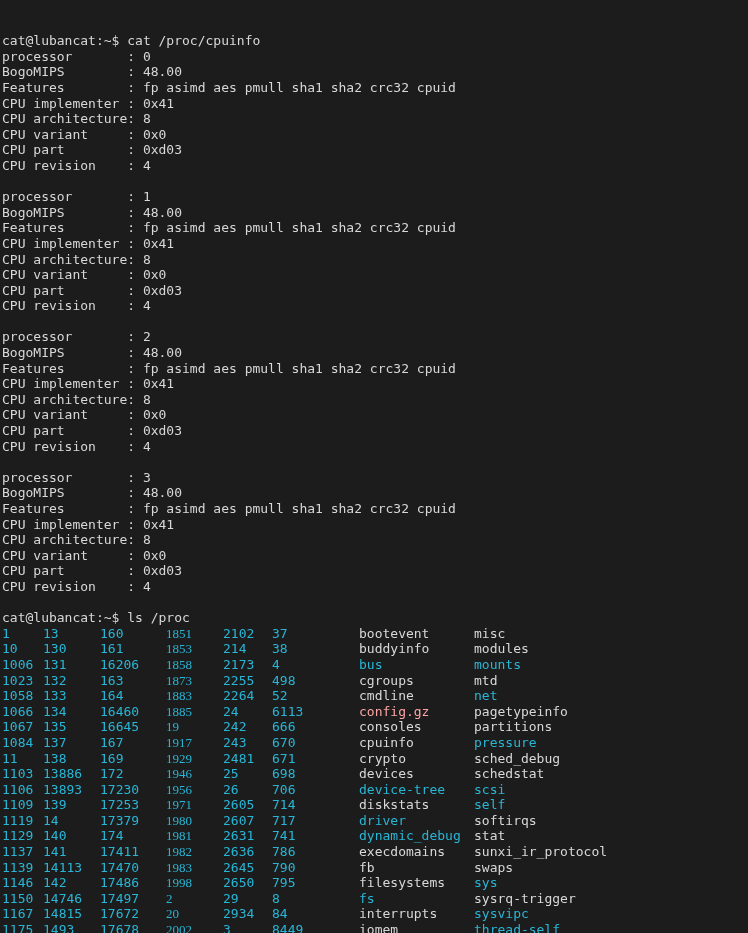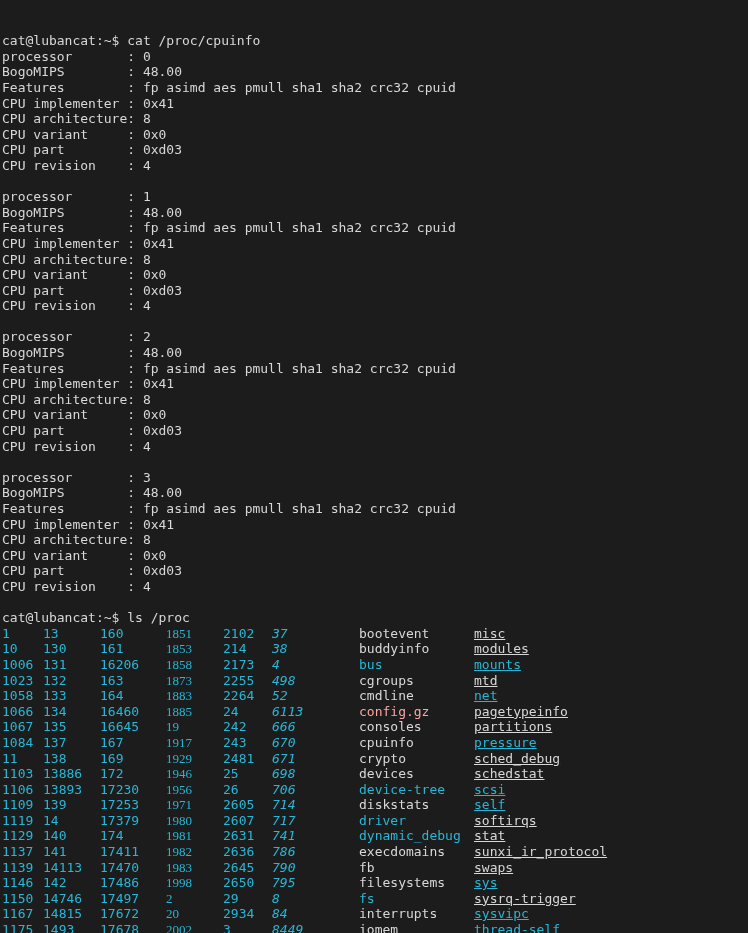--- a/index.html
+++ b/index.html
@@ -42,22 +42,22 @@
     display: block;
     white-space: pre;
   }
   .ls-row { height: 15.6px; display: block; white-space: pre; }
   .c { display: inline-block; vertical-align: top; overflow: hidden; }
   .c1 { width: 41px; }
   .c2 { width: 57px; }
   .c3 { width: 66px; }
   .c4 { width: 57px; font-family: Liberation Serif, serif; }
   .c5 { width: 49px; }
-  .c6 { width: 87px; font-style: italic; }
+  .c6 { width: 87px; }
   .c7 { width: 115px; }
-  .c8 { width: 170px; text-decoration: underline; }
+  .c8 { width: 170px; }
 </style>
 </head>
 <body>
 
 <div id="terminal">
   <div id="term-body"><div class="line"><span class="prompt">cat@lubancat:~$ </span><span class="cmd">cat /proc/cpuinfo</span></div><div class="line">processor       : 0</div><div class="line">BogoMIPS        : 48.00</div><div class="line">Features        : fp asimd aes pmull sha1 sha2 crc32 cpuid</div><div class="line">CPU implementer : 0x41</div><div class="line">CPU architecture: 8</div><div class="line">CPU variant     : 0x0</div><div class="line">CPU part        : 0xd03</div><div class="line">CPU revision    : 4</div><div class="blank"></div><div class="line">processor       : 1</div><div class="line">BogoMIPS        : 48.00</div><div class="line">Features        : fp asimd aes pmull sha1 sha2 crc32 cpuid</div><div class="line">CPU implementer : 0x41</div><div class="line">CPU architecture: 8</div><div class="line">CPU variant     : 0x0</div><div class="line">CPU part        : 0xd03</div><div class="line">CPU revision    : 4</div><div class="blank"></div><div class="line">processor       : 2</div><div class="line">BogoMIPS        : 48.00</div><div class="line">Features        : fp asimd aes pmull sha1 sha2 crc32 cpuid</div><div class="line">CPU implementer : 0x41</div><div class="line">CPU architecture: 8</div><div class="line">CPU variant     : 0x0</div><div class="line">CPU part        : 0xd03</div><div class="line">CPU revision    : 4</div><div class="blank"></div><div class="line">processor       : 3</div><div class="line">BogoMIPS        : 48.00</div><div class="line">Features        : fp asimd aes pmull sha1 sha2 crc32 cpuid</div><div class="line">CPU implementer : 0x41</div><div class="line">CPU architecture: 8</div><div class="line">CPU variant     : 0x0</div><div class="line">CPU part        : 0xd03</div><div class="line">CPU revision    : 4</div><div class="blank"></div><div class="line"><span class="prompt">cat@lubancat:~$ </span><span class="cmd">ls /proc</span></div><div class="ls-grid"><div class="ls-row"><span class="c c1 dir">1</span><span class="c c2 dir">13</span><span class="c c3 dir">160</span><span class="c c4 dir">1851</span><span class="c c5 dir">2102</span><span class="c c6 dir">37</span><span class="c c7 file">bootevent</span><span class="c c8 file">misc</span></div><div class="ls-row"><span class="c c1 dir">10</span><span class="c c2 dir">130</span><span class="c c3 dir">161</span><span class="c c4 dir">1853</span><span class="c c5 dir">214</span><span class="c c6 dir">38</span><span class="c c7 file">buddyinfo</span><span class="c c8 file">modules</span></div><div class="ls-row"><span class="c c1 dir">1006</span><span class="c c2 dir">131</span><span class="c c3 dir">16206</span><span class="c c4 dir">1858</span><span class="c c5 dir">2173</span><span class="c c6 dir">4</span><span class="c c7 dir">bus</span><span class="c c8 dir">mounts</span></div><div class="ls-row"><span class="c c1 dir">1023</span><span class="c c2 dir">132</span><span class="c c3 dir">163</span><span class="c c4 dir">1873</span><span class="c c5 dir">2255</span><span class="c c6 dir">498</span><span class="c c7 file">cgroups</span><span class="c c8 file">mtd</span></div><div class="ls-row"><span class="c c1 dir">1058</span><span class="c c2 dir">133</span><span class="c c3 dir">164</span><span class="c c4 dir">1883</span><span class="c c5 dir">2264</span><span class="c c6 dir">52</span><span class="c c7 file">cmdline</span><span class="c c8 dir">net</span></div><div class="ls-row"><span class="c c1 dir">1066</span><span class="c c2 dir">134</span><span class="c c3 dir">16460</span><span class="c c4 dir">1885</span><span class="c c5 dir">24</span><span class="c c6 dir">6113</span><span class="c c7 arc">config.gz</span><span class="c c8 file">pagetypeinfo</span></div><div class="ls-row"><span class="c c1 dir">1067</span><span class="c c2 dir">135</span><span class="c c3 dir">16645</span><span class="c c4 dir">19</span><span class="c c5 dir">242</span><span class="c c6 dir">666</span><span class="c c7 file">consoles</span><span class="c c8 file">partitions</span></div><div class="ls-row"><span class="c c1 dir">1084</span><span class="c c2 dir">137</span><span class="c c3 dir">167</span><span class="c c4 dir">1917</span><span class="c c5 dir">243</span><span class="c c6 dir">670</span><span class="c c7 file">cpuinfo</span><span class="c c8 dir">pressure</span></div><div class="ls-row"><span class="c c1 dir">11</span><span class="c c2 dir">138</span><span class="c c3 dir">169</span><span class="c c4 dir">1929</span><span class="c c5 dir">2481</span><span class="c c6 dir">671</span><span class="c c7 file">crypto</span><span class="c c8 file">sched_debug</span></div><div class="ls-row"><span class="c c1 dir">1103</span><span class="c c2 dir">13886</span><span class="c c3 dir">172</span><span class="c c4 dir">1946</span><span class="c c5 dir">25</span><span class="c c6 dir">698</span><span class="c c7 file">devices</span><span class="c c8 file">schedstat</span></div><div class="ls-row"><span class="c c1 dir">1106</span><span class="c c2 dir">13893</span><span class="c c3 dir">17230</span><span class="c c4 dir">1956</span><span class="c c5 dir">26</span><span class="c c6 dir">706</span><span class="c c7 dir">device-tree</span><span class="c c8 dir">scsi</span></div><div class="ls-row"><span class="c c1 dir">1109</span><span class="c c2 dir">139</span><span class="c c3 dir">17253</span><span class="c c4 dir">1971</span><span class="c c5 dir">2605</span><span class="c c6 dir">714</span><span class="c c7 file">diskstats</span><span class="c c8 dir">self</span></div><div class="ls-row"><span class="c c1 dir">1119</span><span class="c c2 dir">14</span><span class="c c3 dir">17379</span><span class="c c4 dir">1980</span><span class="c c5 dir">2607</span><span class="c c6 dir">717</span><span class="c c7 dir">driver</span><span class="c c8 file">softirqs</span></div><div class="ls-row"><span class="c c1 dir">1129</span><span class="c c2 dir">140</span><span class="c c3 dir">174</span><span class="c c4 dir">1981</span><span class="c c5 dir">2631</span><span class="c c6 dir">741</span><span class="c c7 dir">dynamic_debug</span><span class="c c8 file">stat</span></div><div class="ls-row"><span class="c c1 dir">1137</span><span class="c c2 dir">141</span><span class="c c3 dir">17411</span><span class="c c4 dir">1982</span><span class="c c5 dir">2636</span><span class="c c6 dir">786</span><span class="c c7 file">execdomains</span><span class="c c8 file">sunxi_ir_protocol</span></div><div class="ls-row"><span class="c c1 dir">1139</span><span class="c c2 dir">14113</span><span class="c c3 dir">17470</span><span class="c c4 dir">1983</span><span class="c c5 dir">2645</span><span class="c c6 dir">790</span><span class="c c7 file">fb</span><span class="c c8 file">swaps</span></div><div class="ls-row"><span class="c c1 dir">1146</span><span class="c c2 dir">142</span><span class="c c3 dir">17486</span><span class="c c4 dir">1998</span><span class="c c5 dir">2650</span><span class="c c6 dir">795</span><span class="c c7 file">filesystems</span><span class="c c8 dir">sys</span></div><div class="ls-row"><span class="c c1 dir">1150</span><span class="c c2 dir">14746</span><span class="c c3 dir">17497</span><span class="c c4 dir">2</span><span class="c c5 dir">29</span><span class="c c6 dir">8</span><span class="c c7 dir">fs</span><span class="c c8 file">sysrq-trigger</span></div><div class="ls-row"><span class="c c1 dir">1167</span><span class="c c2 dir">14815</span><span class="c c3 dir">17672</span><span class="c c4 dir">20</span><span class="c c5 dir">2934</span><span class="c c6 dir">84</span><span class="c c7 file">interrupts</span><span class="c c8 dir">sysvipc</span></div><div class="ls-row"><span class="c c1 dir">1175</span><span class="c c2 dir">1493</span><span class="c c3 dir">17678</span><span class="c c4 dir">2002</span><span class="c c5 dir">3</span><span class="c c6 dir">8449</span><span class="c c7 file">iomem</span><span class="c c8 dir">thread-self</span></div></div></div>
 </div>
 
 </body></html>

